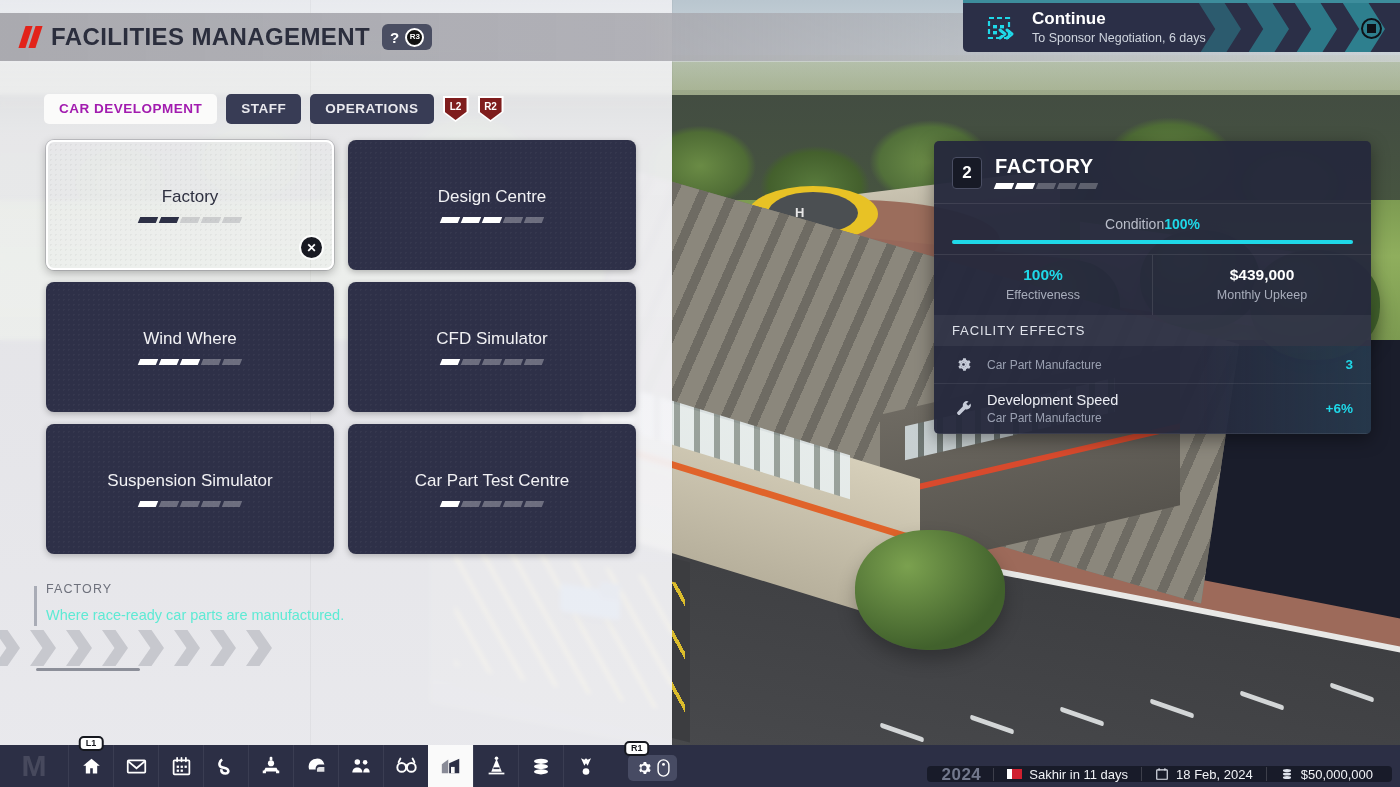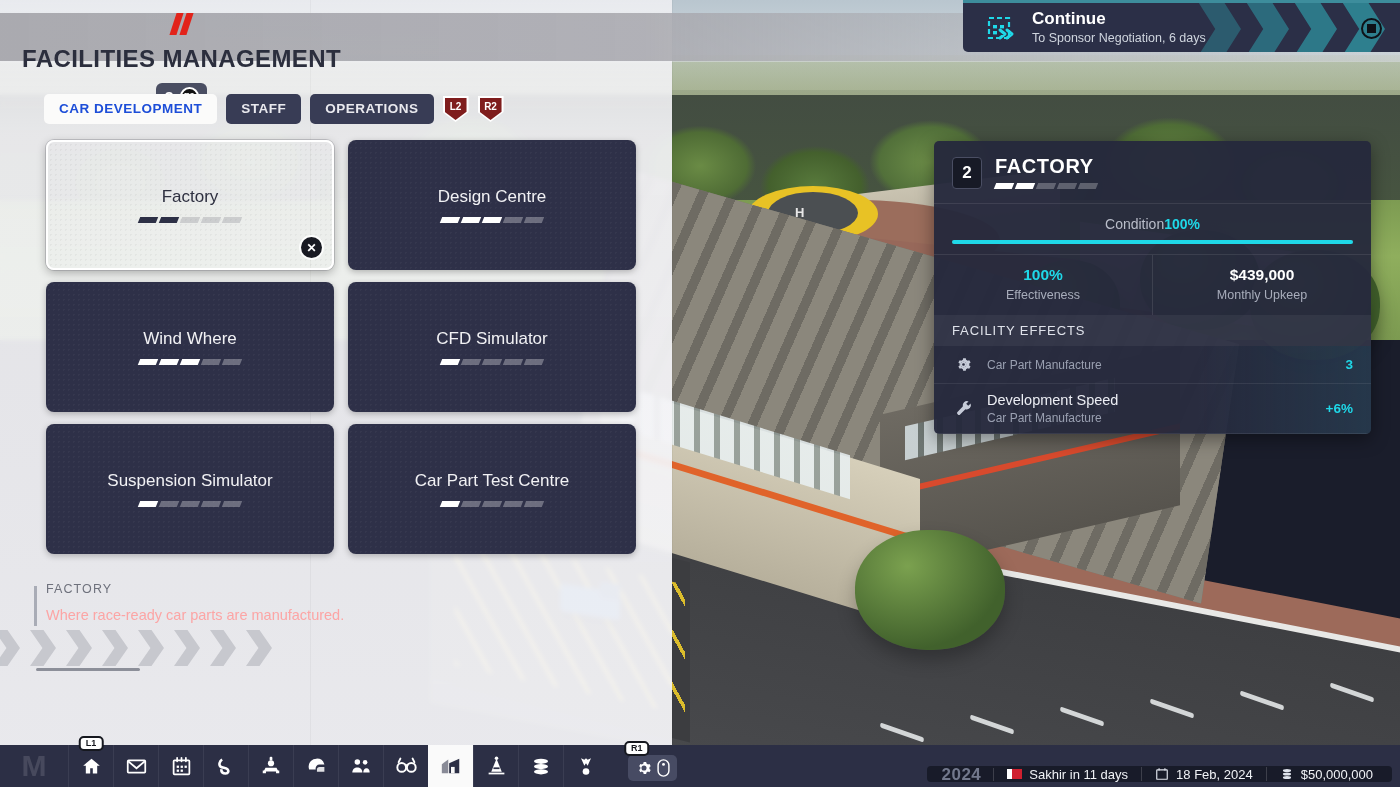--- a/index.html
+++ b/index.html
@@ -164,21 +164,20 @@
   }
 
   
   .header-bar {
     position: absolute; left: 0; top: 13px; width: 1400px; height: 48px;
     background: linear-gradient(90deg, rgba(164,164,170,.92) 0%, rgba(168,168,174,.88) 46%, rgba(173,175,180,.55) 72%, rgba(180,182,186,.10) 100%);
   }
   .header-inner {
     position: absolute; left: 0; top: 13px; height: 48px; display: flex; align-items: center; gap: 12px;
     padding-left: 22px;
-    flex-direction: column;
   }
   .slash-logo { display: flex; gap: 3px; transform: skewX(-18deg); }
   .slash-logo i { display: block; width: 7px; height: 22px; background: #e2231a; }
   .app-title {
     font: 700 24px/1 "Liberation Sans", sans-serif;
     color: #2b2e3d; letter-spacing: .4px;
   }
   .help-chip {
     display: flex; align-items: center; gap: 6px;
     background: #4a4e62; border-radius: 6px; padding: 4px 8px; height: 26px;
@@ -186,21 +185,21 @@
   .help-chip .qm { color: #fff; font: 700 15px/1 "Liberation Sans", sans-serif; }
 
   
   .tabs { position: absolute; left: 44px; top: 94px; display: flex; align-items: center; gap: 9px; }
   .tab {
     height: 30px; padding: 0 15px; border-radius: 5px;
     display: flex; align-items: center; justify-content: center;
     font: 600 13.5px/1 "Liberation Sans", sans-serif; letter-spacing: .5px;
     color: #e9e9ee; background: #383c55; cursor: pointer;
   }
-  .tab.active { background: #fbfbfa; color: #1d4ed8; }
+  .tab.active { background: #fbfbfa; color: #a21caf; }
   .shield-wrap {
     width: 26px; height: 26px; display:flex; align-items:center; justify-content:center;
     background: #fff;
     clip-path: polygon(0 0, 100% 0, 100% 62%, 50% 100%, 0 62%);
   }
   .shield-in {
     width: 22px; height: 22px; background: #7f1d1d; color: #fff;
     clip-path: polygon(0 0, 100% 0, 100% 62%, 50% 100%, 0 62%);
     display: flex; align-items: center; justify-content: center;
     font: 700 10px/1 "Liberation Sans", sans-serif; padding-bottom: 5px;
@@ -249,21 +248,21 @@
   
   .desc { position: absolute; left: 46px; top: 583px; width: 560px; }
   .desc:before {
     content: ""; position: absolute; left: -12px; top: 3px; width: 3px; height: 40px;
     background: #a9acb6;
   }
   .desc .dt {
     font: 400 12.5px/1 "Liberation Sans", sans-serif; color: #6e717c;
     letter-spacing: 1.1px; margin-bottom: 12px;
   }
-  .desc .db { font: 400 14.5px/1 "Liberation Sans", sans-serif; color: #fca5a5; }
+  .desc .db { font: 400 14.5px/1 "Liberation Sans", sans-serif; color: #5eead4; }
 
   
   .detail {
     position: absolute; left: 934px; top: 141px; width: 437px;
     background: rgba(37,41,60,.96);
     border-radius: 5px; box-shadow: 0 5px 18px rgba(0,0,0,.4);
     overflow: hidden;
   }
   .d-head { display: flex; align-items: center; gap: 13px; padding: 15px 18px 14px 18px; }
   .lvl-badge {

